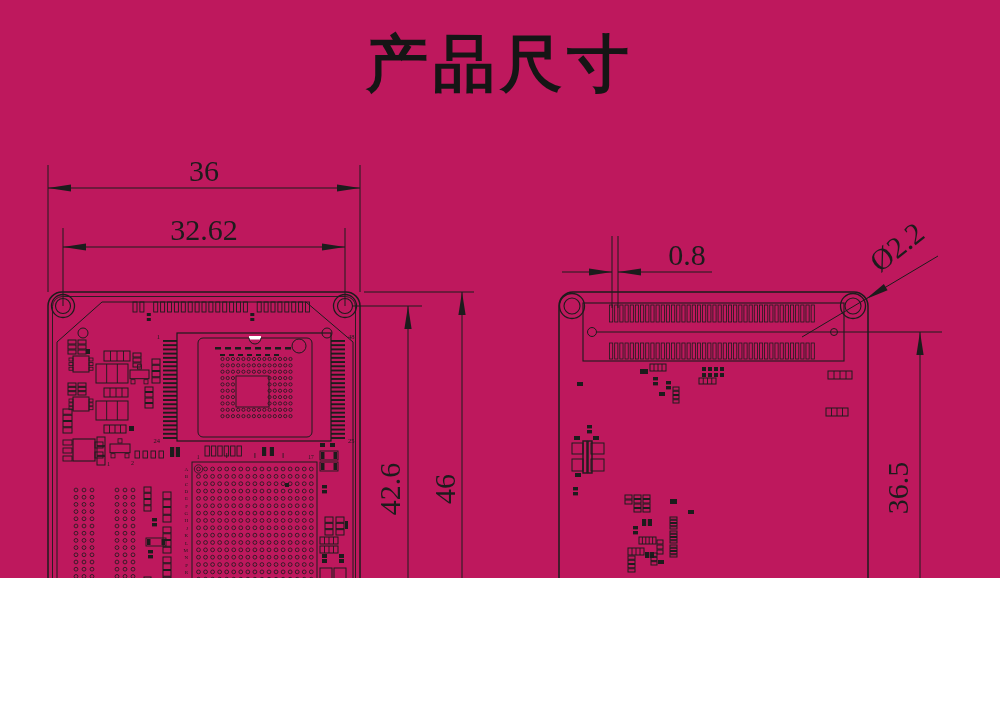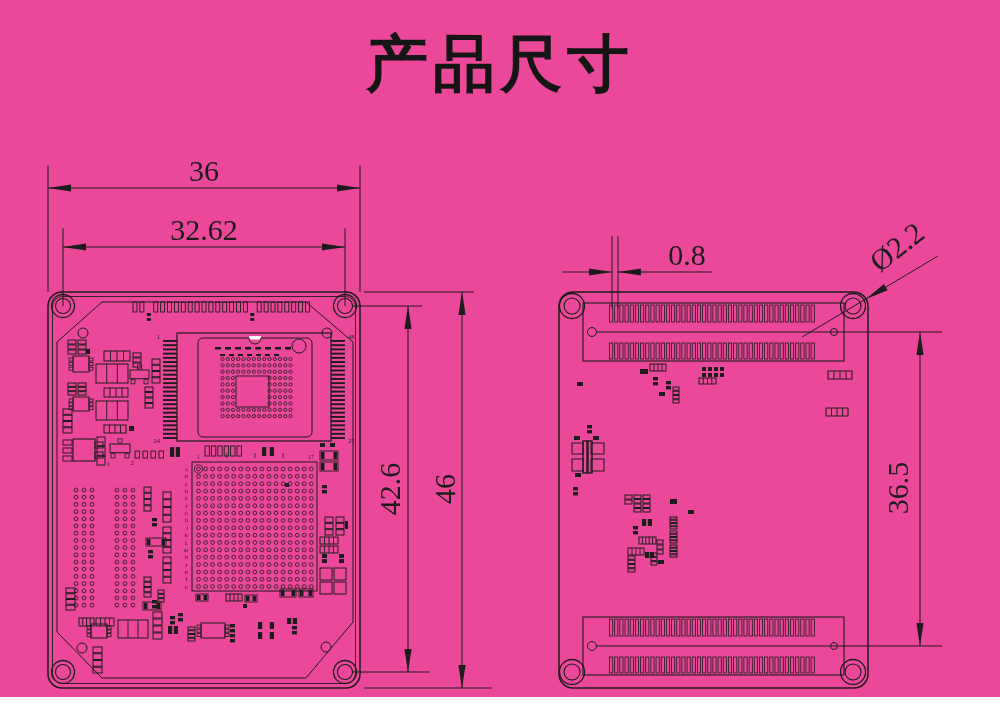--- a/index.html
+++ b/index.html
@@ -1,17 +1,17 @@
 <!DOCTYPE html>
 <html><head>
 <meta charset="utf-8">
 <style>
   html,body { margin:0; padding:0; background:#fff; }
   #page {
-    position:relative; width:1000px; height:697px; background:#ec4899;
+    position:relative; width:1000px; height:578px; background:#be185d;
     overflow:hidden; font-family:"Liberation Sans", sans-serif;
   }
   #title {
     position:absolute; left:0; top:22px; width:100%;
     text-align:center; font-size:62px; font-weight:900; color:#151515;
     letter-spacing:5px; font-family:"Liberation Sans", sans-serif;
   }
   svg { position:absolute; left:0; top:0; }
   text.dim {
     font-family:"Liberation Serif", serif;

